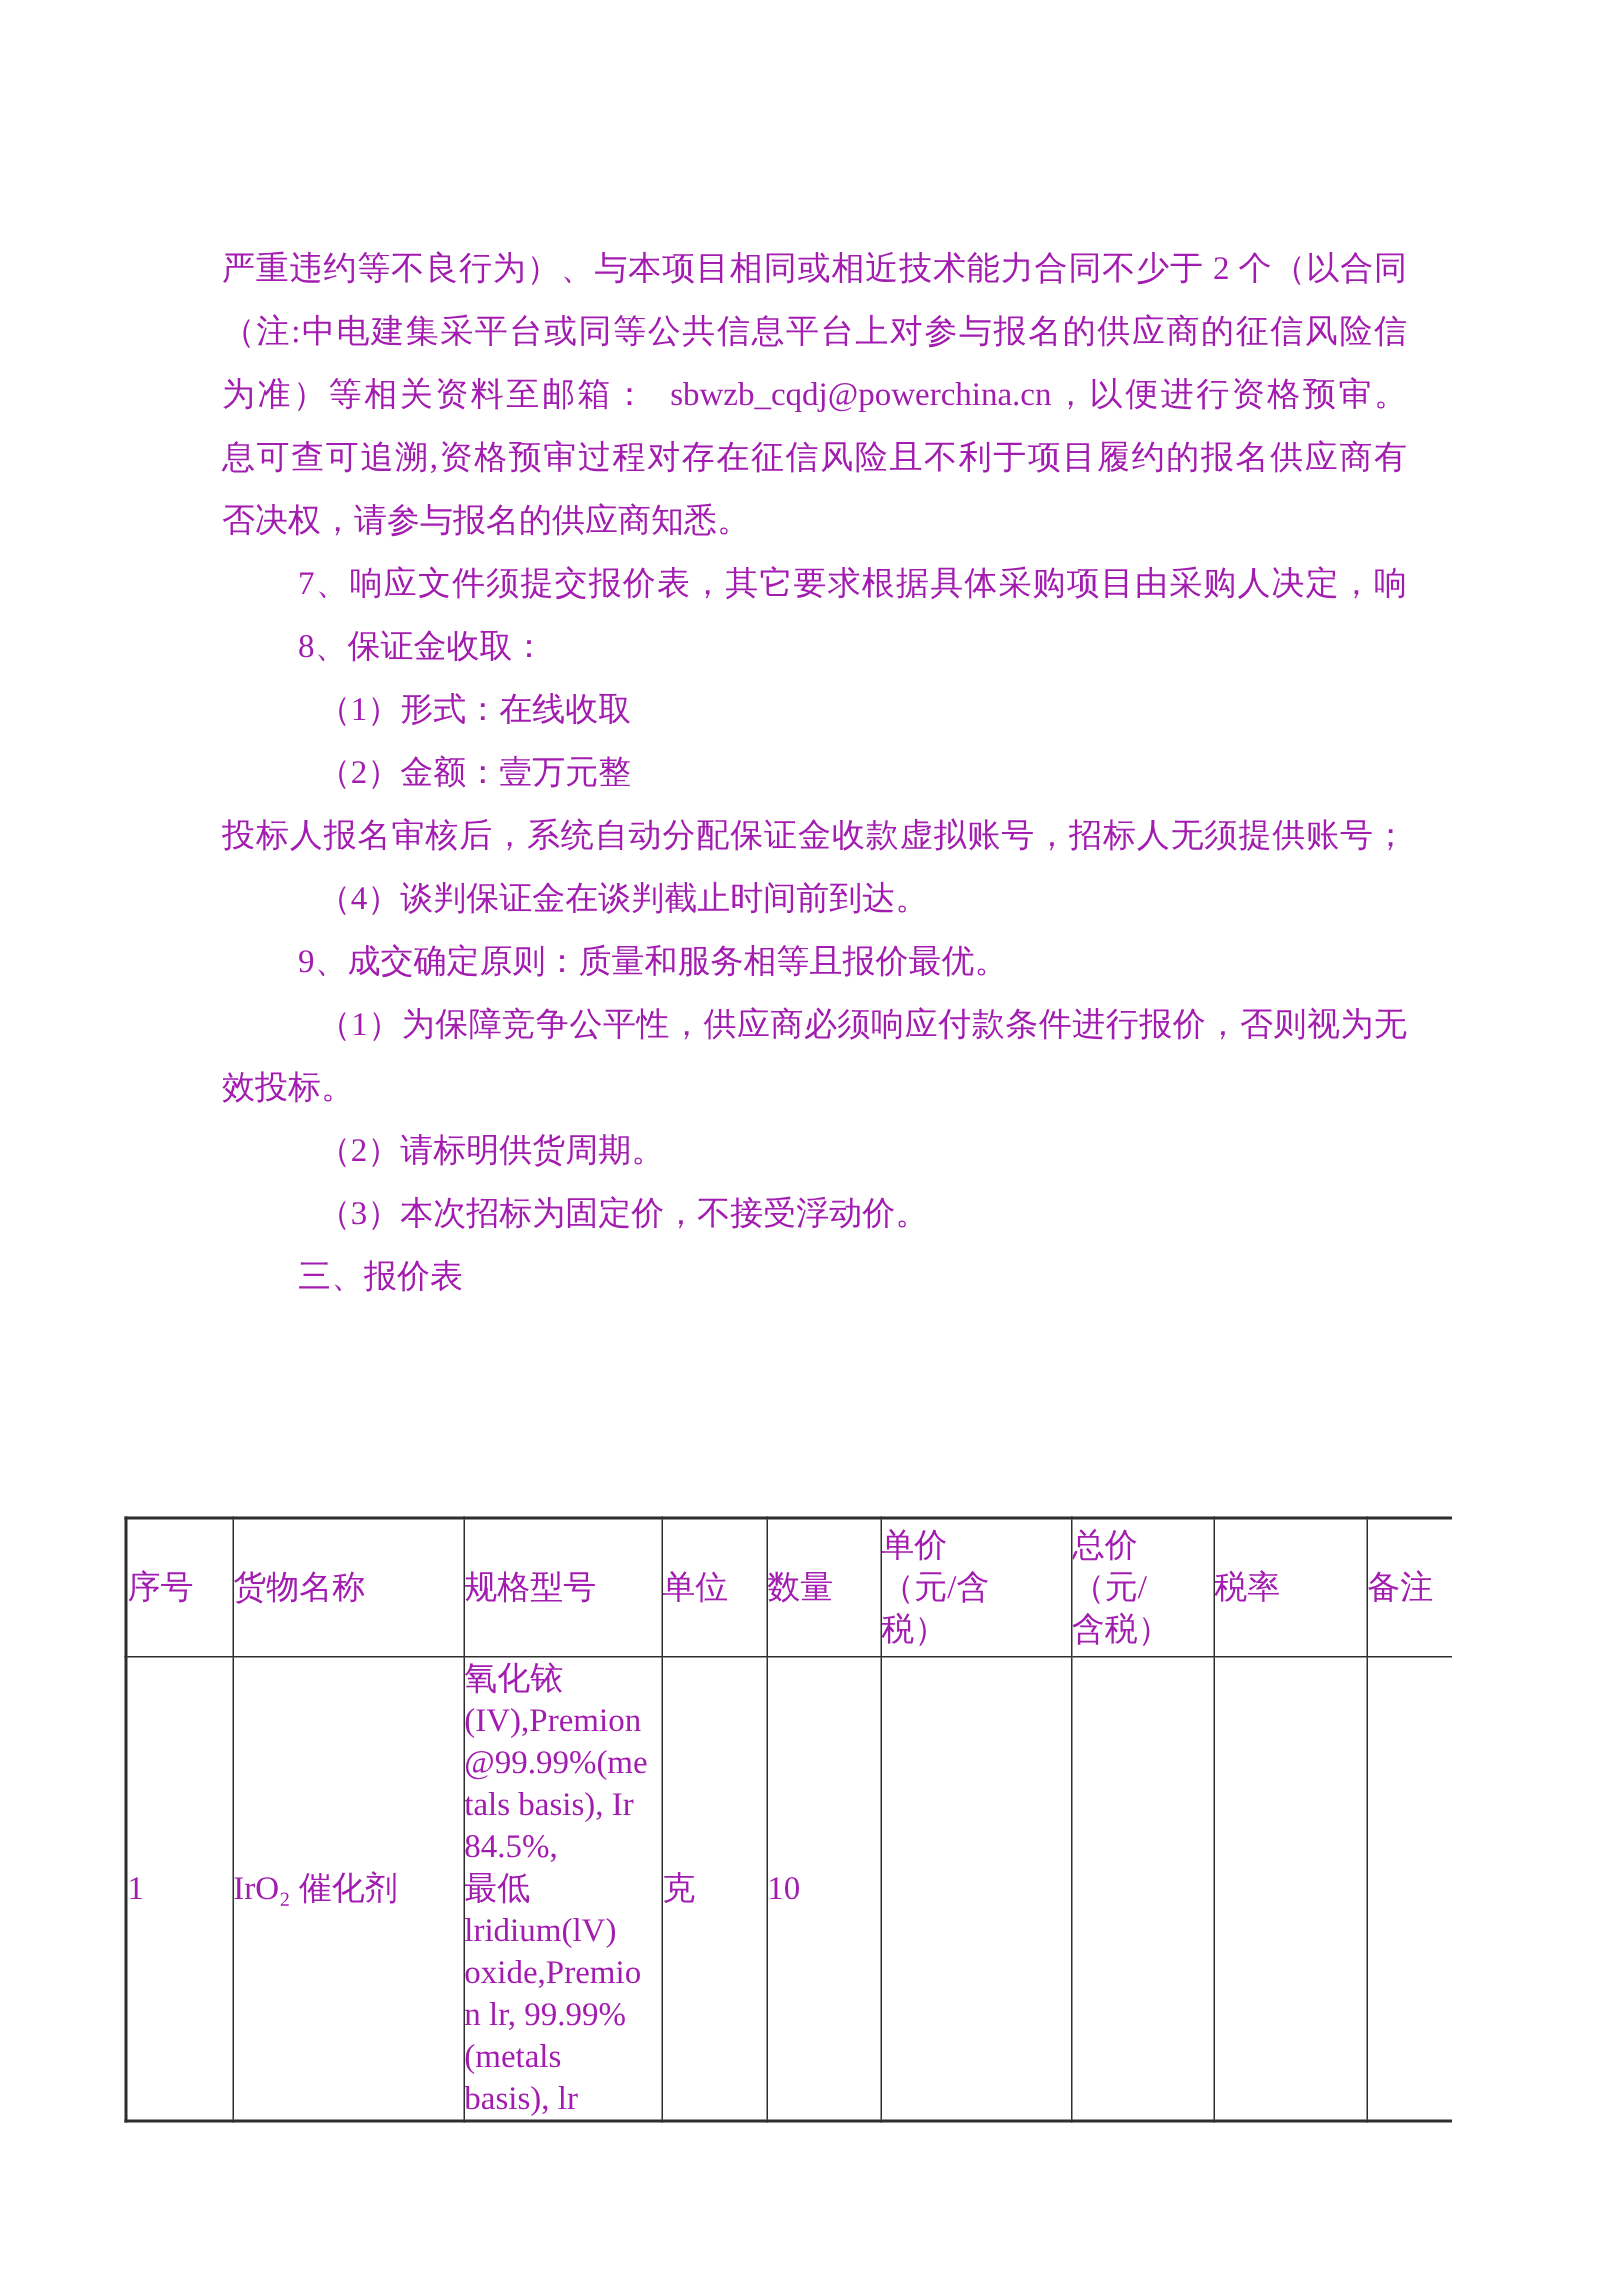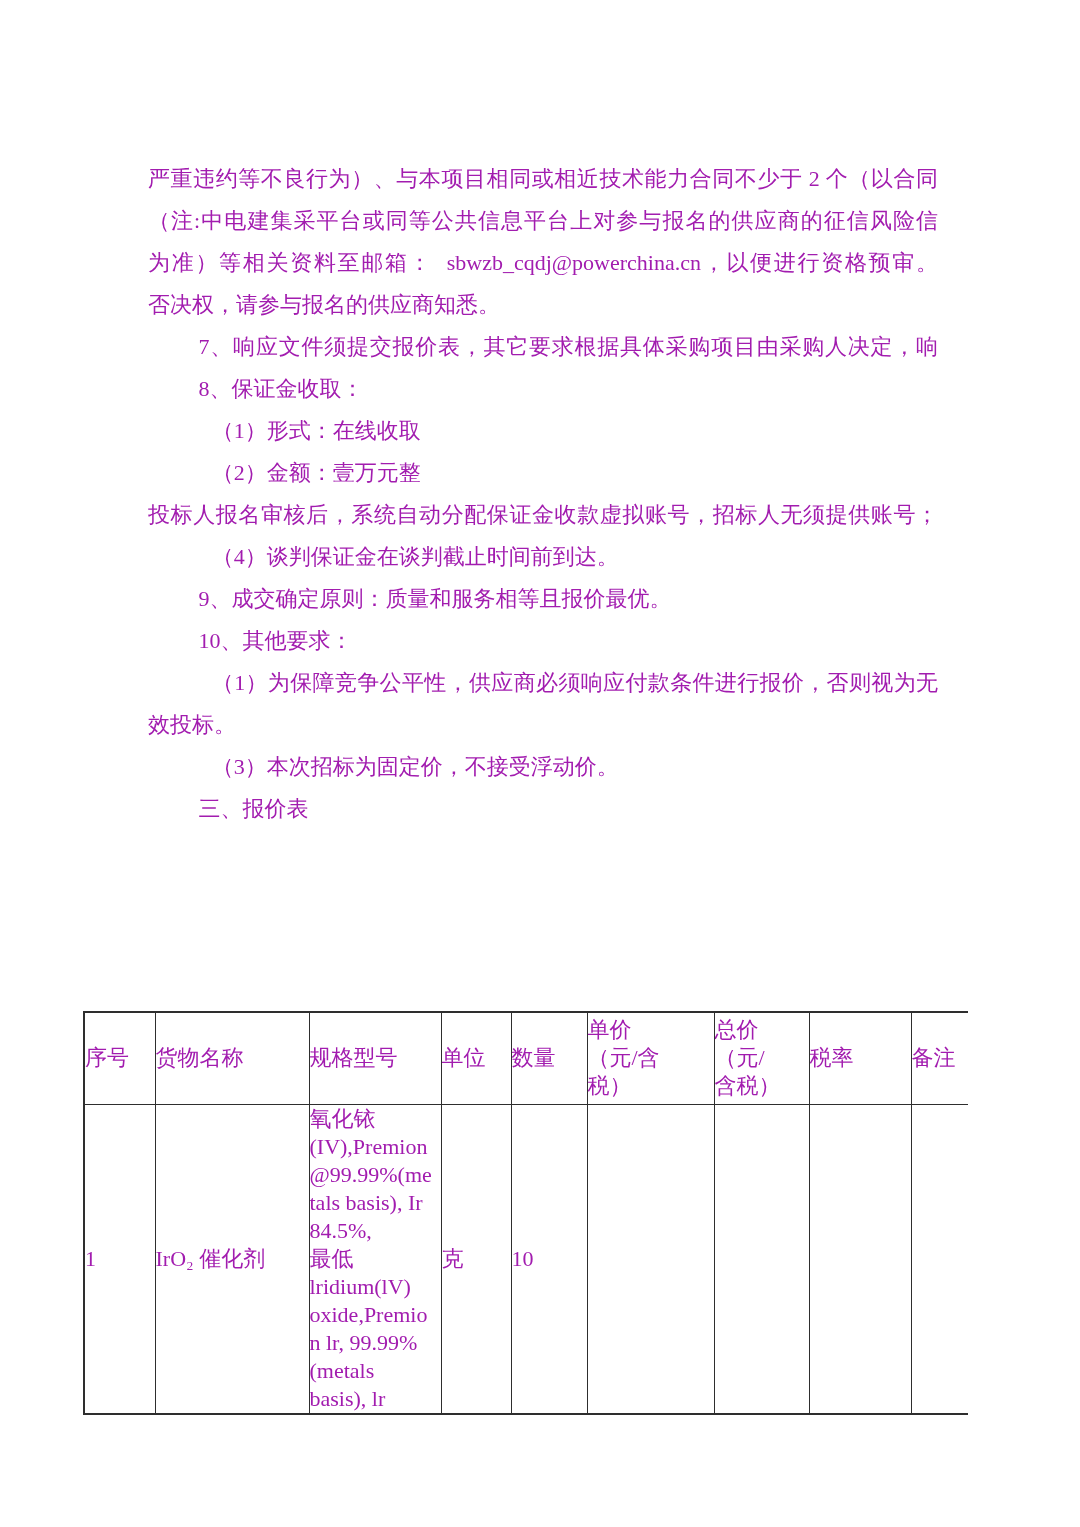--- a/index.html
+++ b/index.html
@@ -52,31 +52,32 @@
 </style>
 </head>
 <body>
 
 <div class="page">
 
   <div class="doc">
     <div class="ln fill">严重违约等不良行为）、与本项目相同或相近技术能力合同不少于 2 个（以合同</div>
     <div class="ln fill">（注:中电建集采平台或同等公共信息平台上对参与报名的供应商的征信风险信</div>
     <div class="ln fill">为准）等相关资料至邮箱：  sbwzb_cqdj@powerchina.cn，以便进行资格预审。</div>
+    <div class="ln fill">息可查可追溯,资格预审过程对存在征信风险且不利于项目履约的报名供应商有</div>
     <div class="ln">否决权，请参与报名的供应商知悉。</div>
     <div class="ln fill" style="text-indent:2.3em">7、响应文件须提交报价表，其它要求根据具体采购项目由采购人决定，响</div>
     <div class="ln" style="text-indent:2.3em">8、保证金收取：</div>
     <div class="ln" style="text-indent:2.9em">（1）形式：在线收取</div>
     <div class="ln" style="text-indent:2.9em">（2）金额：壹万元整</div>
     <div class="ln fill">投标人报名审核后，系统自动分配保证金收款虚拟账号，招标人无须提供账号；</div>
     <div class="ln" style="text-indent:2.9em">（4）谈判保证金在谈判截止时间前到达。</div>
     <div class="ln" style="text-indent:2.3em">9、成交确定原则：质量和服务相等且报价最优。</div>
-    <div class="ln" style="text-indent:2.3em">10、其他要求：</div>
     <div class="ln fill" style="text-indent:2.9em">（1）为保障竞争公平性，供应商必须响应付款条件进行报价，否则视为无</div>
     <div class="ln">效投标。</div>
+    <div class="ln" style="text-indent:2.9em">（2）请标明供货周期。</div>
     <div class="ln" style="text-indent:2.9em">（3）本次招标为固定价，不接受浮动价。</div>
     <div class="ln" style="text-indent:2.3em">三、报价表</div>
   </div>
 
   <table class="quote">
     <colgroup>
       <col style="width:71px">
         <col style="width:154px">
         <col style="width:132px">
       <col style="width:70px">

